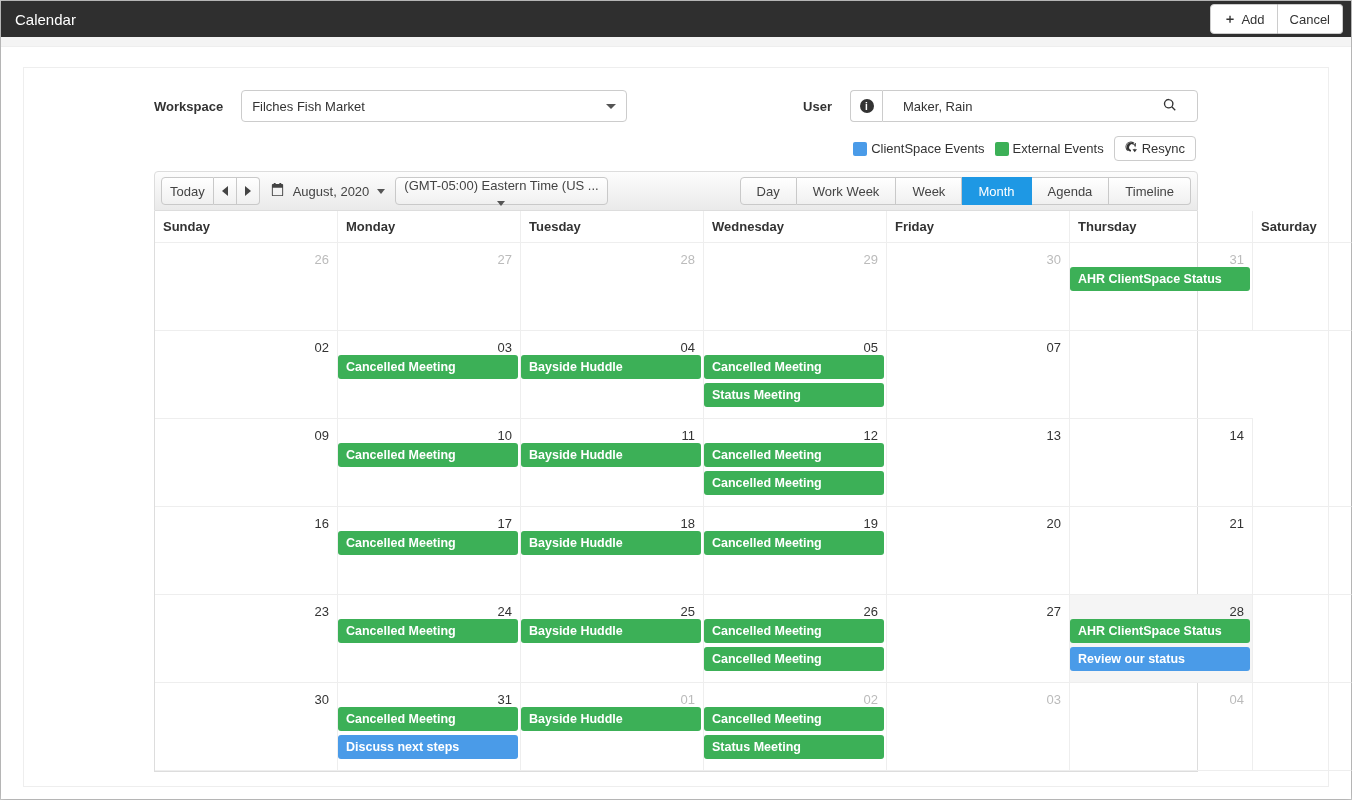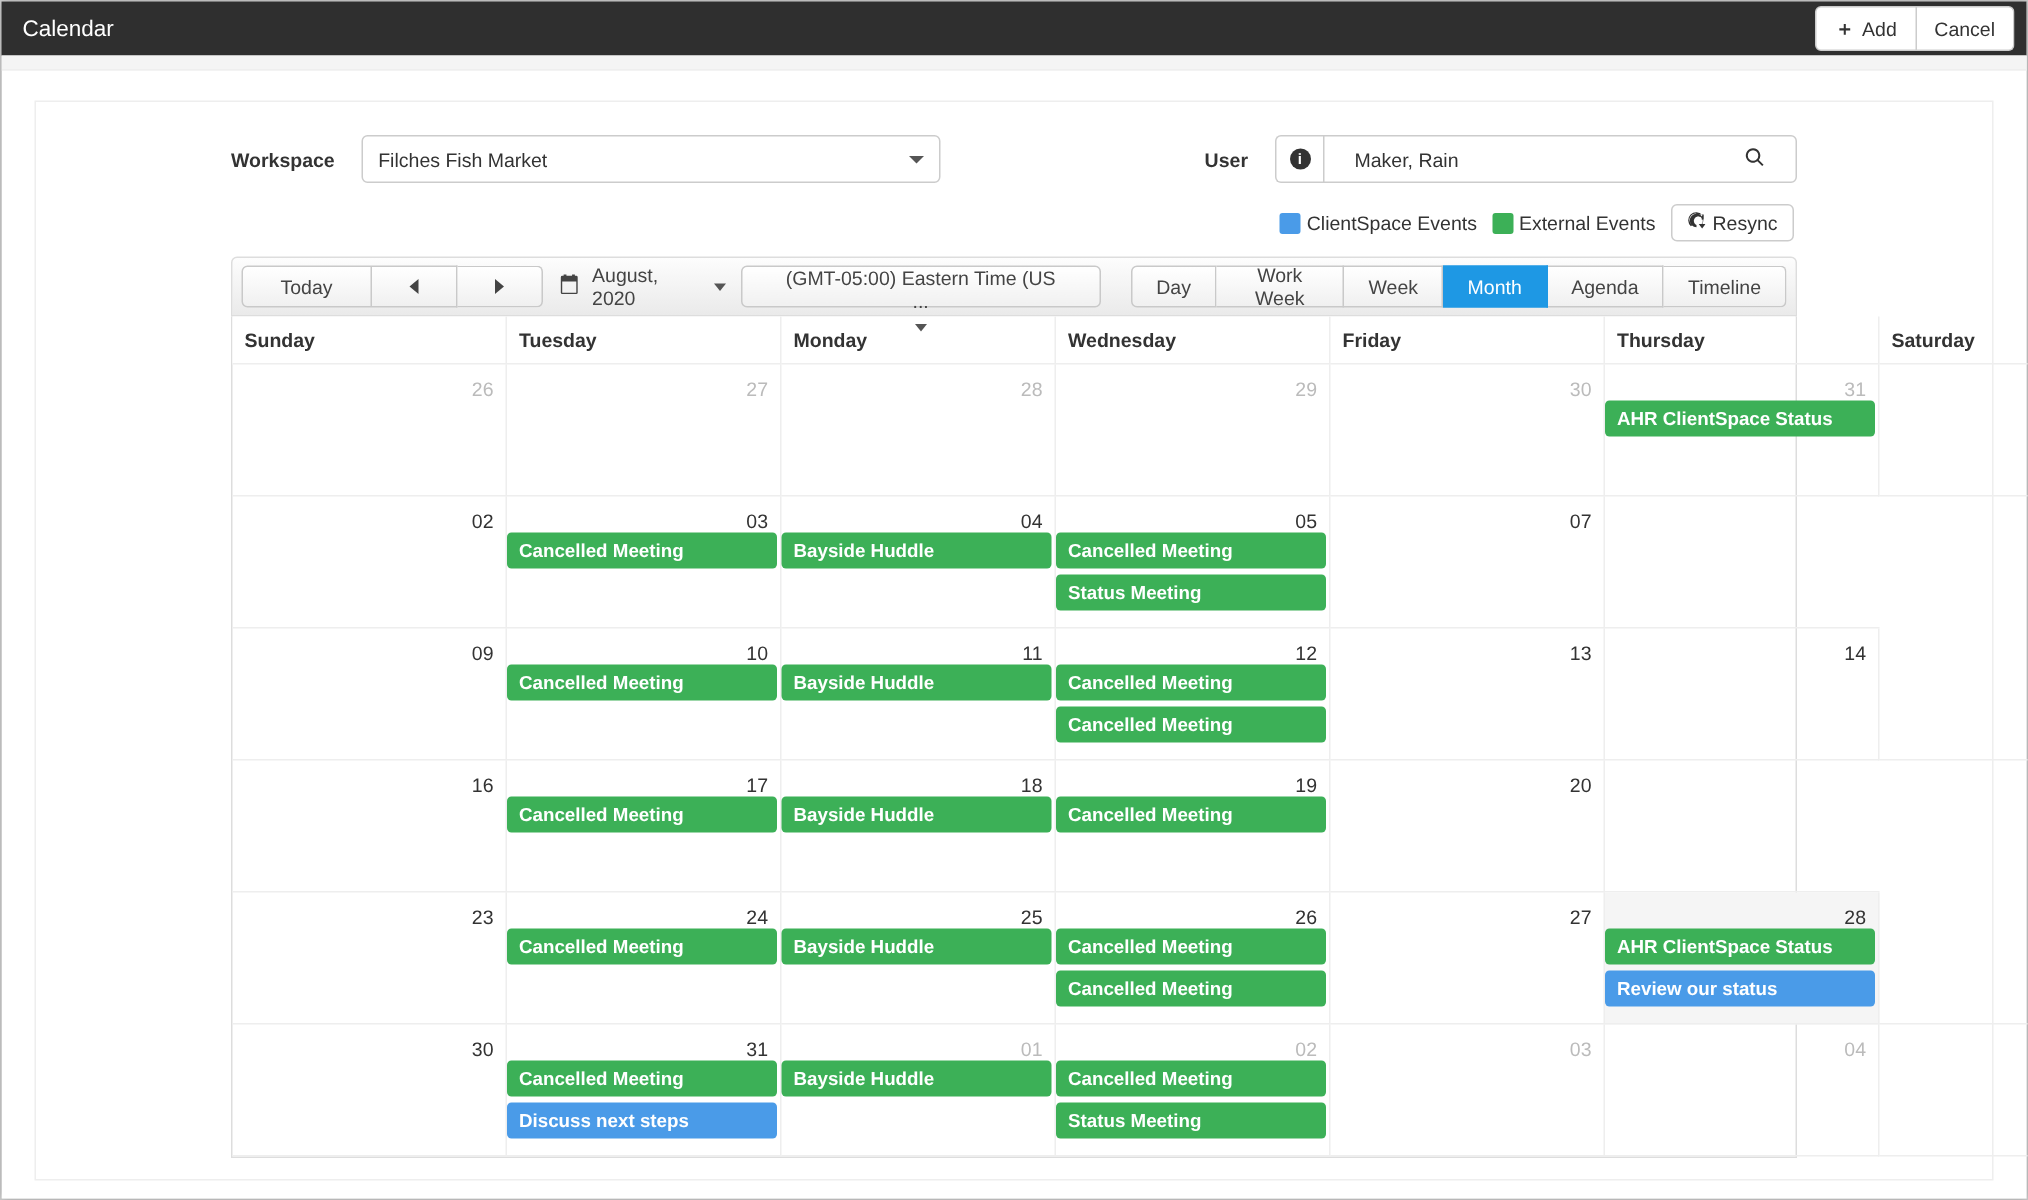--- a/index.html
+++ b/index.html
@@ -35,21 +35,21 @@
   .legend-item { display:flex; align-items:center; gap:4px;}
   .swatch { width:14px;height:14px;border-radius:2px;}
   .swatch.blue{background:#4a9be8;}
   .swatch.green{background:#3cb057;}
   .btn.small{padding:4px 10px;border-radius:4px;}
   .resync-icon svg{width:12px;height:12px;fill:#333;}
 
   .toolbar { margin-top:10px; height:40px; border:1px solid #ddd; border-radius:4px 4px 0 0;
     background:linear-gradient(#fdfdfd,#eaeaea); display:flex; align-items:center; padding:0 6px; gap:10px;}
   .btn-group{display:flex;}
-  .tb-btn{height:28px; padding:0 25px; border:1px solid #c9c9c9; background:linear-gradient(#fff,#f0f0f0); color:#444; font-size:13px; cursor:pointer; display:flex; align-items:center;}
+  .tb-btn{height:28px; padding:0 8px; border:1px solid #c9c9c9; background:linear-gradient(#fff,#f0f0f0); color:#444; font-size:13px; cursor:pointer; display:flex; align-items:center;}
   .tb-btn.first{border-radius:4px 0 0 4px;}
   .tb-btn.mid{border-left:none;}
   .tb-btn.last{border-left:none;border-radius:0 4px 4px 0;}
   .tb-btn.solo{border-radius:4px;flex-direction:column;}
   .tb-btn .tri-left{width:0;height:0;border-top:5px solid transparent;border-bottom:5px solid transparent;border-right:6px solid #444;}
   .tb-btn .tri-right{width:0;height:0;border-top:5px solid transparent;border-bottom:5px solid transparent;border-left:6px solid #444;}
   .month-label{display:flex;align-items:center;gap:8px;color:#444;}
   .cal-icon svg{width:15px;height:15px;fill:#444;}
   .tz-select{display:flex;align-items:center;gap:8px;}
   .tz-caret{width:0;height:0;border-left:4px solid transparent;border-right:4px solid transparent;border-top:5px solid #555;}
@@ -188,22 +188,22 @@
             </button>
           <button class="tb-btn last">
               <span>Timeline</span>
             </button>
         </div>
       </div>
 
       <div class="cal">
         <div class="day-header" id="day-header">
             <div>Sunday</div>
+            <div>Monday</div>
             <div>Tuesday</div>
-            <div>Monday</div>
             <div>Wednesday</div>
             <div>Friday</div>
             <div>Thursday</div>
             <div>Saturday</div>
           </div>
         <div class="weeks" id="weeks">
             <div class="week">
               <div class="cell">
                 <div class="date muted">26</div>
                 <div class="events"></div>
@@ -323,20 +323,24 @@
                 <div class="date">19</div>
                 <div class="events">
                   <div class="event green">Cancelled Meeting</div>
                 </div>
               </div>
               <div class="cell">
                 <div class="date">20</div>
                 <div class="events"></div>
               </div>
               <div class="cell">
+                <div class="date">21</div>
+                <div class="events"></div>
+              </div>
+              <div class="cell">
                 <div class="events"></div>
               </div>
             </div>
             <div class="week">
               <div class="cell">
                 <div class="date">23</div>
                 <div class="events"></div>
               </div>
               <div class="cell">
                 <div class="date">24</div>

